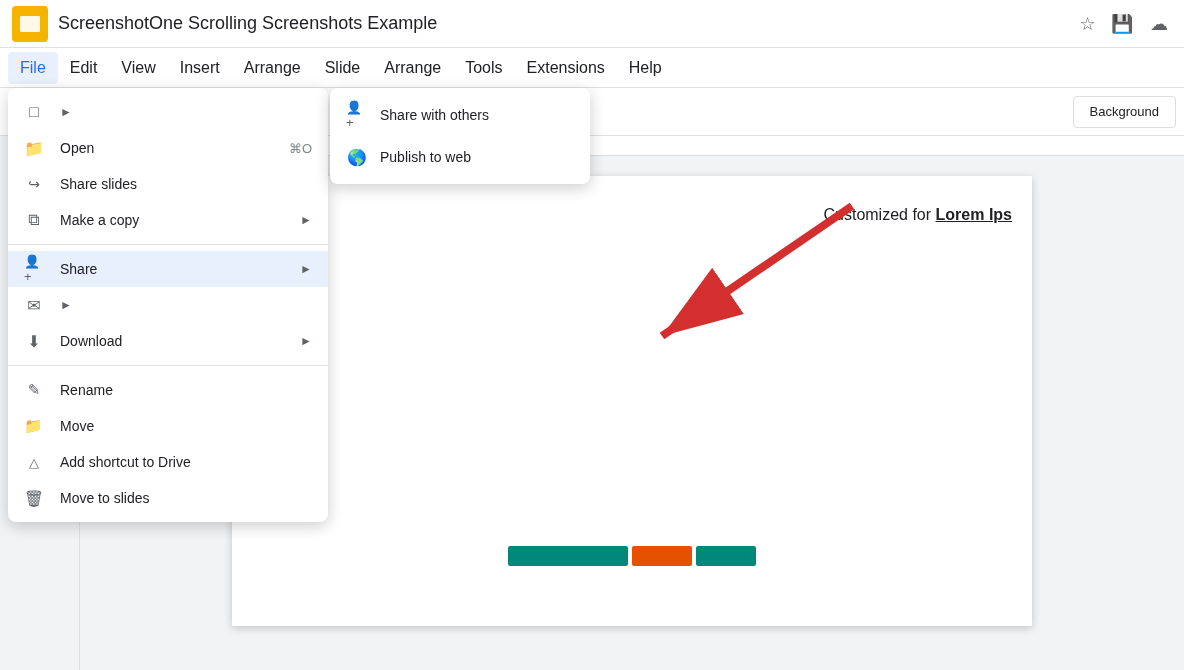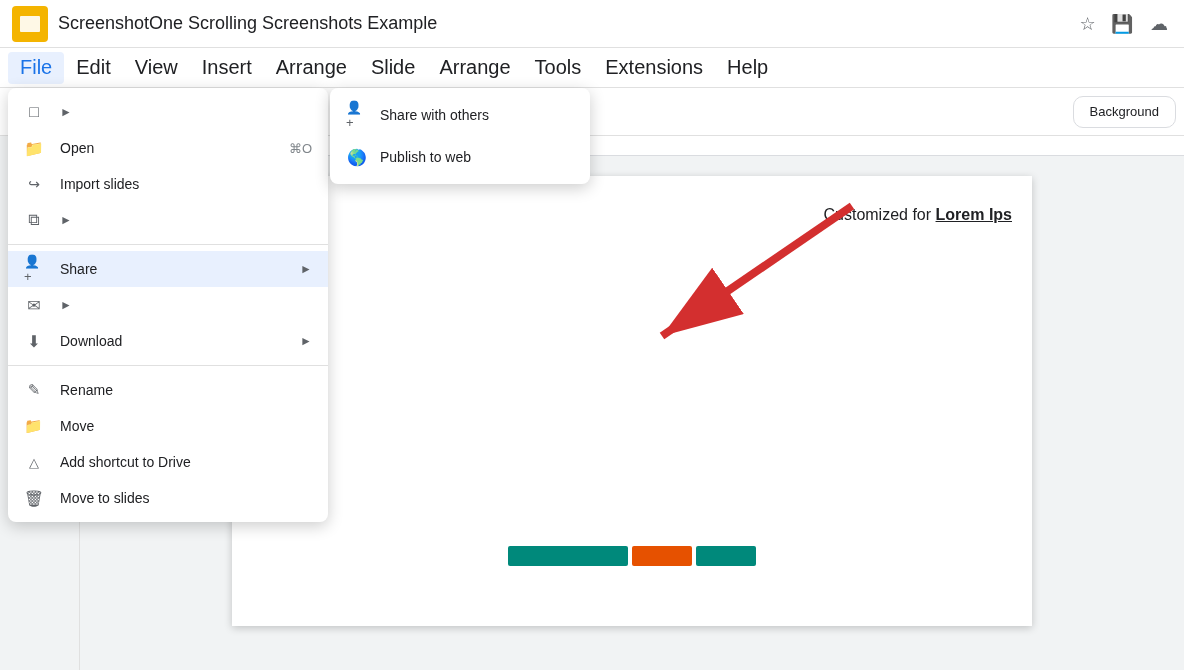--- a/index.html
+++ b/index.html
@@ -55,21 +55,21 @@
       height: 40px;
       display: flex;
       align-items: center;
       padding: 0 8px;
       border-bottom: 1px solid #e0e0e0;
       position: relative;
       z-index: 100;
     }
     .menu-item {
       padding: 4px 12px;
-      font-size: 20px;
+      font-size: 16px;
       color: #202124;
       cursor: pointer;
       border-radius: 4px;
       height: 32px;
       display: flex;
       align-items: center;
     }
     .menu-item.active { background: #e8f0fe; color: #1a73e8; }
 
     
@@ -119,21 +119,21 @@
       align-items: center;
       justify-content: center;
       cursor: pointer;
       color: #5f6368;
       font-size: 16px;
     }
     .toolbar-btn.active { background: #e8f0fe; }
     .bg-btn {
       padding: 4px 16px;
       border: 1px solid #dadce0;
-      border-radius: 10px;
+      border-radius: 4px;
       background: #fff;
       font-size: 13px;
       cursor: pointer;
       color: #202124;
       height: 32px;
       display: flex;
       align-items: center;
       margin-left: auto;
     }
 
@@ -504,25 +504,26 @@
   </div>
 
   <div class="dropdown-item">
     <span class="dropdown-icon">📁</span>
     <span class="dropdown-label">Open</span>
     <span class="dropdown-shortcut">⌘O</span>
   </div>
 
   <div class="dropdown-item">
     <span class="dropdown-icon" style="font-size:14px;">↪</span>
-    <span class="dropdown-label">Import slides</span>
+    <span class="dropdown-label">Share slides</span>
   </div>
 
   <div class="dropdown-item">
     <span class="dropdown-icon">⧉</span>
+    <span class="dropdown-label">Make a copy</span>
     <span class="dropdown-arrow">►</span>
   </div>
 
   <div class="dropdown-separator"></div>
 
   <div class="dropdown-item highlighted">
     <span class="dropdown-icon" style="font-size:13px;">👤+</span>
     <span class="dropdown-label">Share</span>
     <span class="dropdown-arrow">►</span>
   </div>

